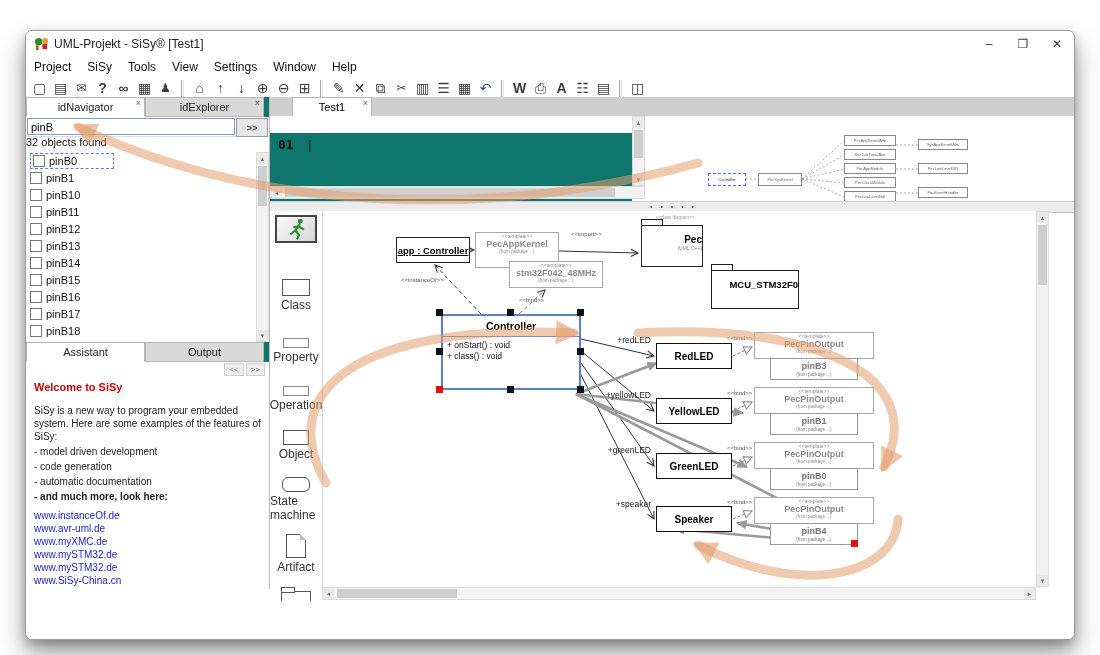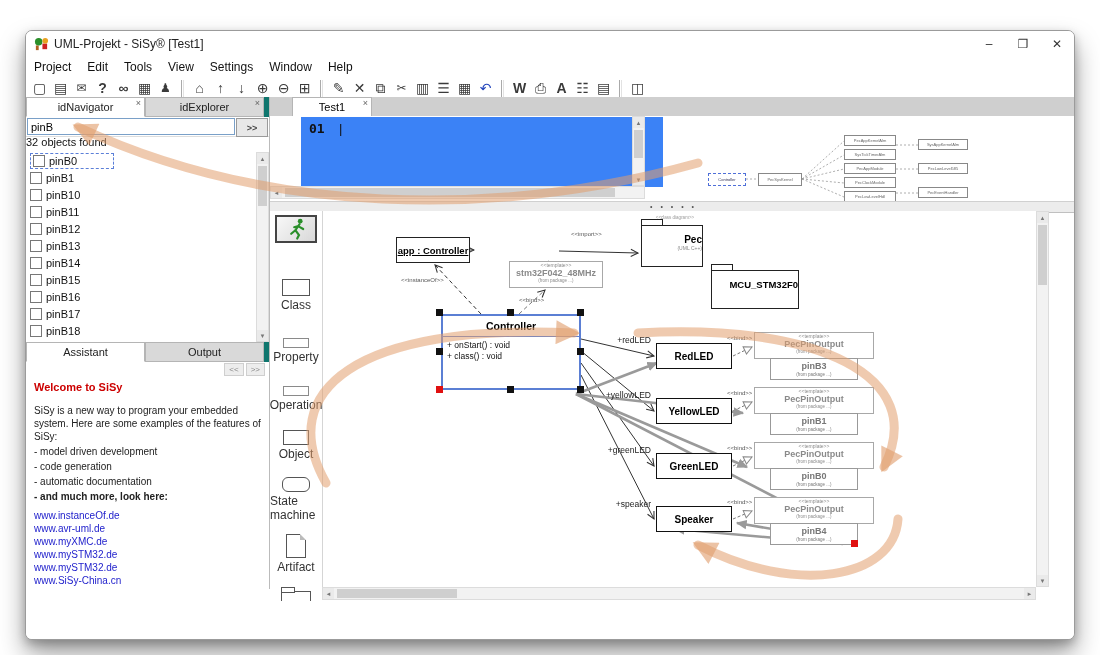--- a/index.html
+++ b/index.html
@@ -45,21 +45,21 @@
   #assistnav{position:absolute;left:0;top:331px;width:243px;height:15px;background:#fff;display:flex;justify-content:flex-end;align-items:center;gap:2px;padding-right:4px;box-sizing:border-box;}
   .anbtn{font-size:8px;color:#888;background:#ededed;border:1px solid #cfcfcf;padding:0 4px;height:11px;display:flex;align-items:center;}
   #assistbody{position:absolute;left:0;top:346px;width:243px;height:212px;padding:4px 8px;box-sizing:border-box;font-size:10px;color:#222;line-height:13px;overflow:hidden;}
   #assistbody .hd{color:#cc0000;font-weight:bold;font-size:11px;margin-bottom:10px;}
   #assistbody .para{margin-bottom:2px;}
   #assistbody .lnk{color:#2222cc;display:block;}
   .leftcol-border{position:absolute;left:243px;top:66px;width:1px;height:492px;background:#bbb;}
   
   #docbar{position:absolute;left:244px;top:66px;width:804px;height:19px;background:#cfcfcf;display:flex;align-items:flex-end;padding-left:22px;box-sizing:border-box;}
   #doctab{width:78px;height:18px;background:#fff;border:1px solid #b5b5b5;border-bottom:none;display:flex;align-items:center;justify-content:center;font-size:11px;position:relative;}
-  #editor{position:absolute;left:244px;top:86px;width:362px;height:70px;background:#3b82f6;margin-left:31px;}
+  #editor{position:absolute;left:244px;top:102px;width:362px;height:70px;background:#0f766e;}
   #editor .ln{position:absolute;left:8px;top:4px;font-family:"DejaVu Sans Mono",monospace;font-weight:bold;font-size:13px;color:#111;}
   #editor .caret{position:absolute;left:38px;top:4px;font-size:13px;color:#111;font-weight:normal;}
   #ed-vsb{left:606px;top:85px;height:70px;}
   #ed-hsb{left:244px;top:155px;width:375px;}
   #minimap{position:absolute;left:668px;top:100px;width:292px;height:72px;background:#fff;}
   .mm-node{position:absolute;border:1px solid #888;background:#fff;font-size:4px;color:#666;display:flex;align-items:center;justify-content:center;overflow:hidden;box-sizing:border-box;}
   .mm-node.sel{border:1px dashed #4f6fd8;color:#335;}
   #splitter{position:absolute;left:244px;top:170px;width:804px;height:10px;background:#ececec;border-top:1px solid #d0d0d0;border-bottom:1px solid #c0c0c0;}
   #splitter .dots{position:absolute;left:380px;top:1px;font-size:7px;color:#555;letter-spacing:3px;}
   
@@ -121,21 +121,21 @@
     <span class="ttl">UML-Projekt - SiSy® [Test1]</span>
     <div class="wbtns">
       <span class="wbtn">–</span>
       <span class="wbtn">❐</span>
       <span class="wbtn">✕</span>
     </div>
   </div>
 
   <div class="menubar">
     <span class="mitem">Project</span>
-    <span class="mitem">Edit</span>
+    <span class="mitem">SiSy</span>
     <span class="mitem">Tools</span>
     <span class="mitem">View</span>
     <span class="mitem">Settings</span>
     <span class="mitem">Window</span>
     <span class="mitem">Help</span>
   </div>
 
   <div class="toolbar">
     <span class="ti">▢</span>
     <span class="ti">▤</span>
@@ -390,20 +390,25 @@
       <line x1="253" y1="183" x2="334" y2="152" stroke="#9a9a9a" stroke-width="2.6" marker-end="url(#gtri)"></line>
       <line x1="253" y1="183" x2="420" y2="202" stroke="#9a9a9a" stroke-width="2.6" marker-end="url(#gtri)"></line>
       <line x1="253" y1="183" x2="424" y2="256" stroke="#9a9a9a" stroke-width="2.6" marker-end="url(#gtri)"></line>
       <line x1="253" y1="183" x2="498" y2="310" stroke="#9a9a9a" stroke-width="2.6" marker-end="url(#gtri)"></line>
       <line x1="520" y1="330" x2="414" y2="312" stroke="#9a9a9a" stroke-width="2.6" marker-end="url(#gtri)"></line>
       <line x1="520" y1="333" x2="352" y2="318" stroke="#9a9a9a" stroke-width="2.6" marker-end="url(#gtri)"></line>
     </svg>
 
     <div class="ub b-app" style="left:73px;top:26px;width:74px;height:26px;">app : Controller</div>
 
+    <div class="ub b-tmpl" style="left:152px;top:21px;width:84px;height:36px;">
+      <div class="st">&lt;&lt;template&gt;&gt;</div>
+      <div class="nm">PecAppKernel</div>
+      <div class="sub">(from package ...)</div>
+    </div>
 
     <div class="ub b-tmpl" style="left:186px;top:50px;width:94px;height:27px;">
       <div class="st">&lt;&lt;template&gt;&gt;</div>
       <div class="nm">stm32F042_48MHz</div>
       <div class="sub">(from package ...)</div>
     </div>
 
     <div class="tlabel" style="left:312px;top:4px;width:80px;text-align:center;">&lt;&lt;class diagram&gt;&gt;</div>
     <div class="ub folder" style="left:318px;top:14px;width:62px;height:42px;">
       <div class="nm">Pec</div>

